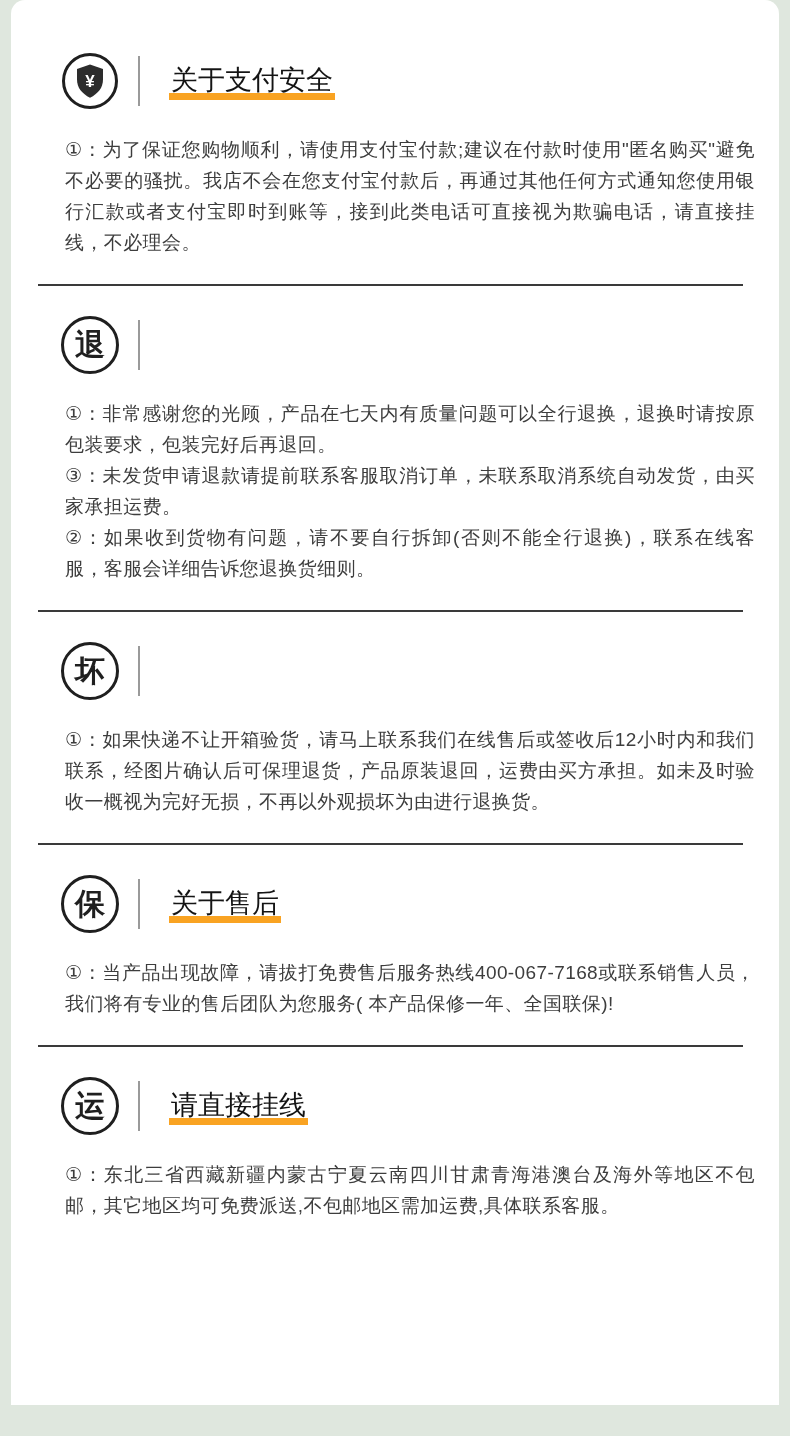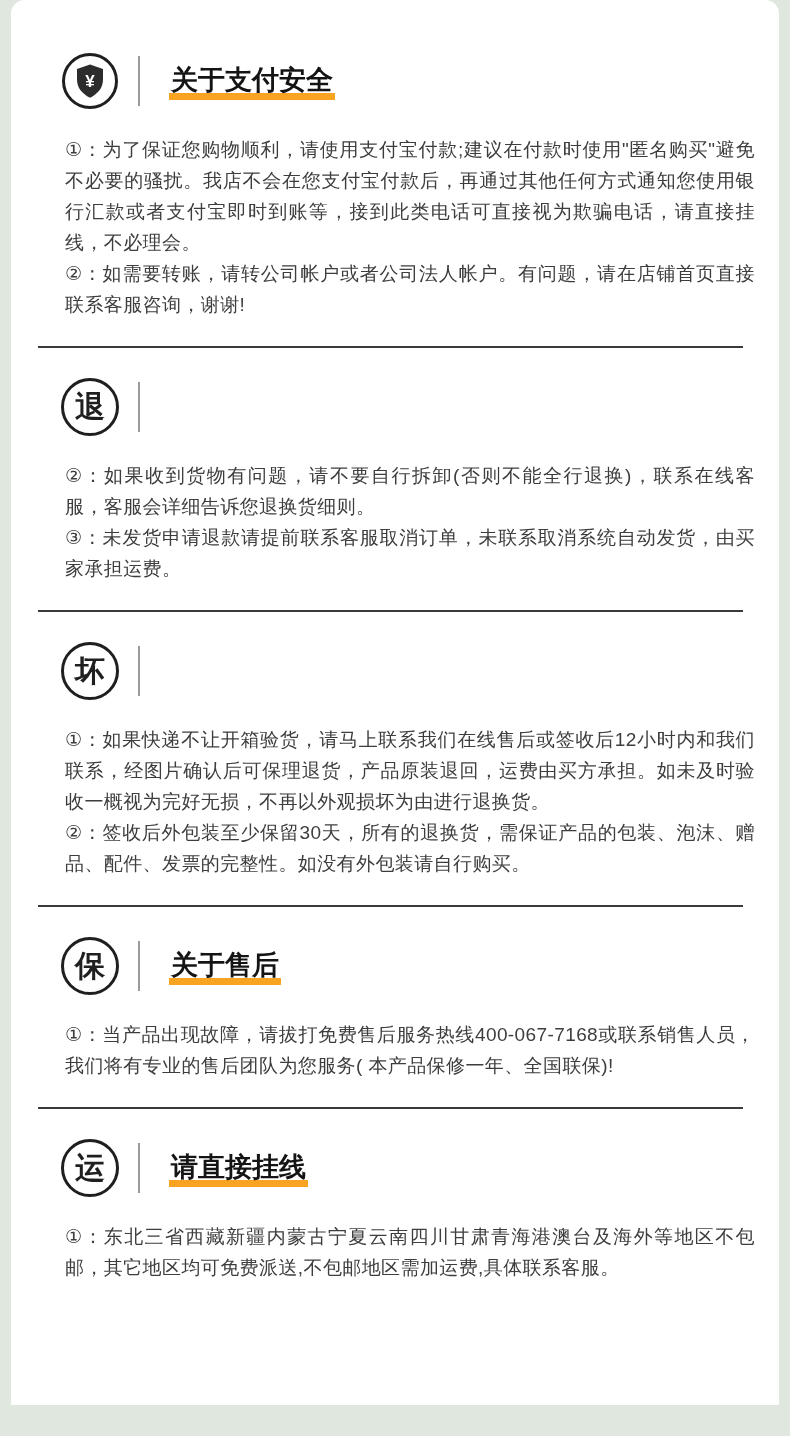--- a/index.html
+++ b/index.html
@@ -47,21 +47,21 @@
   .badge-svg { width: 58px; height: 58px; flex: 0 0 auto; }
   .vline {
     width: 2px;
     height: 50px;
     background: #9a9a9a;
     margin: 0 29px 0 19px;
     flex: 0 0 auto;
   }
   .sec-title {
     font-size: 27px;
-    font-weight: bold;
+    font-weight: normal;
     color: #141414;
     line-height: 1.2;
     display: inline-block;
     padding: 2px 2px 3px 2px;
     background-image: linear-gradient(#f9a322, #f9a322);
     background-repeat: no-repeat;
     background-position: left bottom;
     background-size: 100% 7px;
   }
   .sec-body { margin-top: 24px; }
@@ -88,49 +88,48 @@
       <svg class="badge-svg" viewBox="0 0 58 58" xmlns="http://www.w3.org/2000/svg">
         <circle cx="29" cy="29" r="26.5" fill="#ffffff" stroke="#1f1f1f" stroke-width="3"></circle>
         <path d="M29 12.5 L42 17 V27.5 C42 36 37 41.5 29 45.8 C21 41.5 16 36 16 27.5 V17 Z" fill="#2c2c2c"></path>
         <text x="29" y="35" text-anchor="middle" fill="#ffffff" font-size="17" font-weight="bold">¥</text>
       </svg>
       <div class="vline"></div>
       <h2 class="sec-title">关于支付安全</h2>
     </div>
     <div class="sec-body">
       <p>①：为了保证您购物顺利，请使用支付宝付款;建议在付款时使用"匿名购买"避免不必要的骚扰。我店不会在您支付宝付款后，再通过其他任何方式通知您使用银行汇款或者支付宝即时到账等，接到此类电话可直接视为欺骗电话，请直接挂线，不必理会。</p>
-      <p>②：如需要转账，请转公司帐户或者公司法人帐户。有问题，请在店铺首页直接联系客服咨询，谢谢!</p>
     </div>
   </section>
   <hr class="divider">
 
   <section class="sec">
     <div class="sec-head">
       <div class="badge">
         <span class="badge-char">退</span>
       </div>
       <div class="vline"></div>
     </div>
     <div class="sec-body">
+      <p>①：非常感谢您的光顾，产品在七天内有质量问题可以全行退换，退换时请按原包装要求，包装完好后再退回。</p>
+      <p>③：未发货申请退款请提前联系客服取消订单，未联系取消系统自动发货，由买家承担运费。</p>
       <p>②：如果收到货物有问题，请不要自行拆卸(否则不能全行退换)，联系在线客服，客服会详细告诉您退换货细则。</p>
-      <p>③：未发货申请退款请提前联系客服取消订单，未联系取消系统自动发货，由买家承担运费。</p>
     </div>
   </section>
   <hr class="divider">
 
   <section class="sec">
     <div class="sec-head">
       <div class="badge">
         <span class="badge-char">坏</span>
       </div>
       <div class="vline"></div>
     </div>
     <div class="sec-body">
       <p>①：如果快递不让开箱验货，请马上联系我们在线售后或签收后12小时内和我们联系，经图片确认后可保理退货，产品原装退回，运费由买方承担。如未及时验收一概视为完好无损，不再以外观损坏为由进行退换货。</p>
-      <p>②：签收后外包装至少保留30天，所有的退换货，需保证产品的包装、泡沫、赠品、配件、发票的完整性。如没有外包装请自行购买。</p>
     </div>
   </section>
   <hr class="divider">
 
   <section class="sec">
     <div class="sec-head">
       <div class="badge">
         <span class="badge-char">保</span>
       </div>
       <div class="vline"></div>

